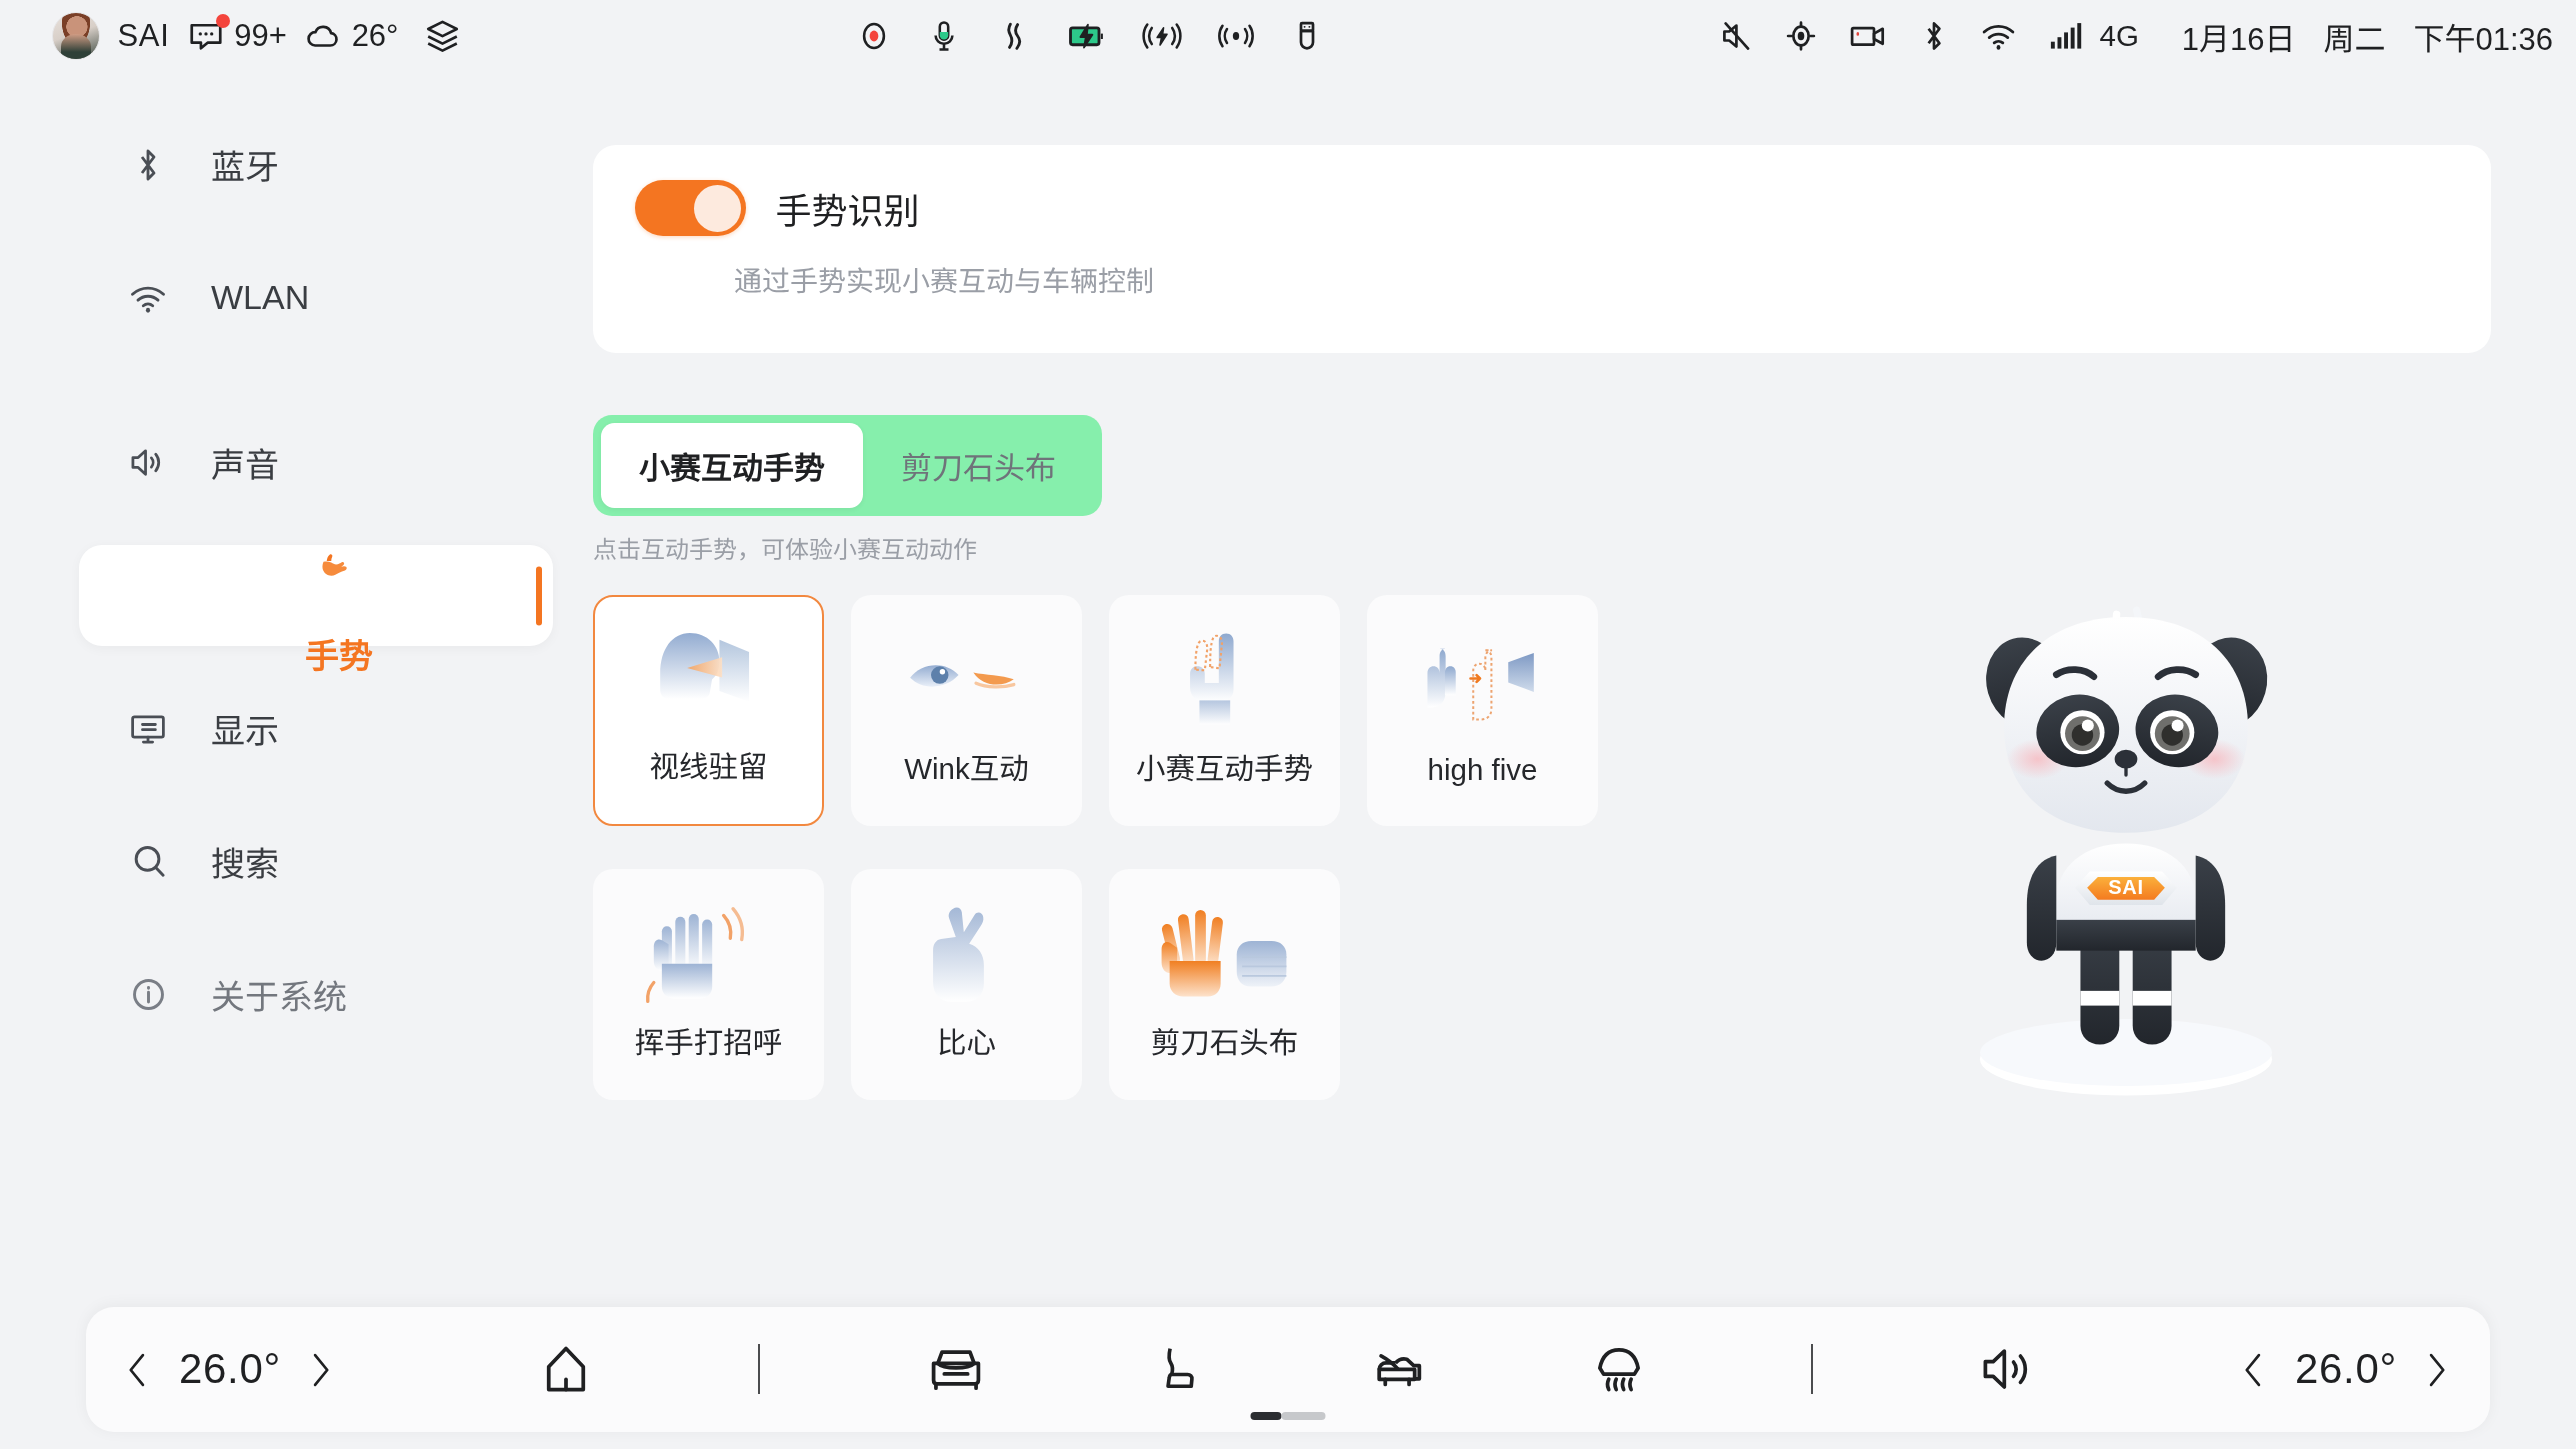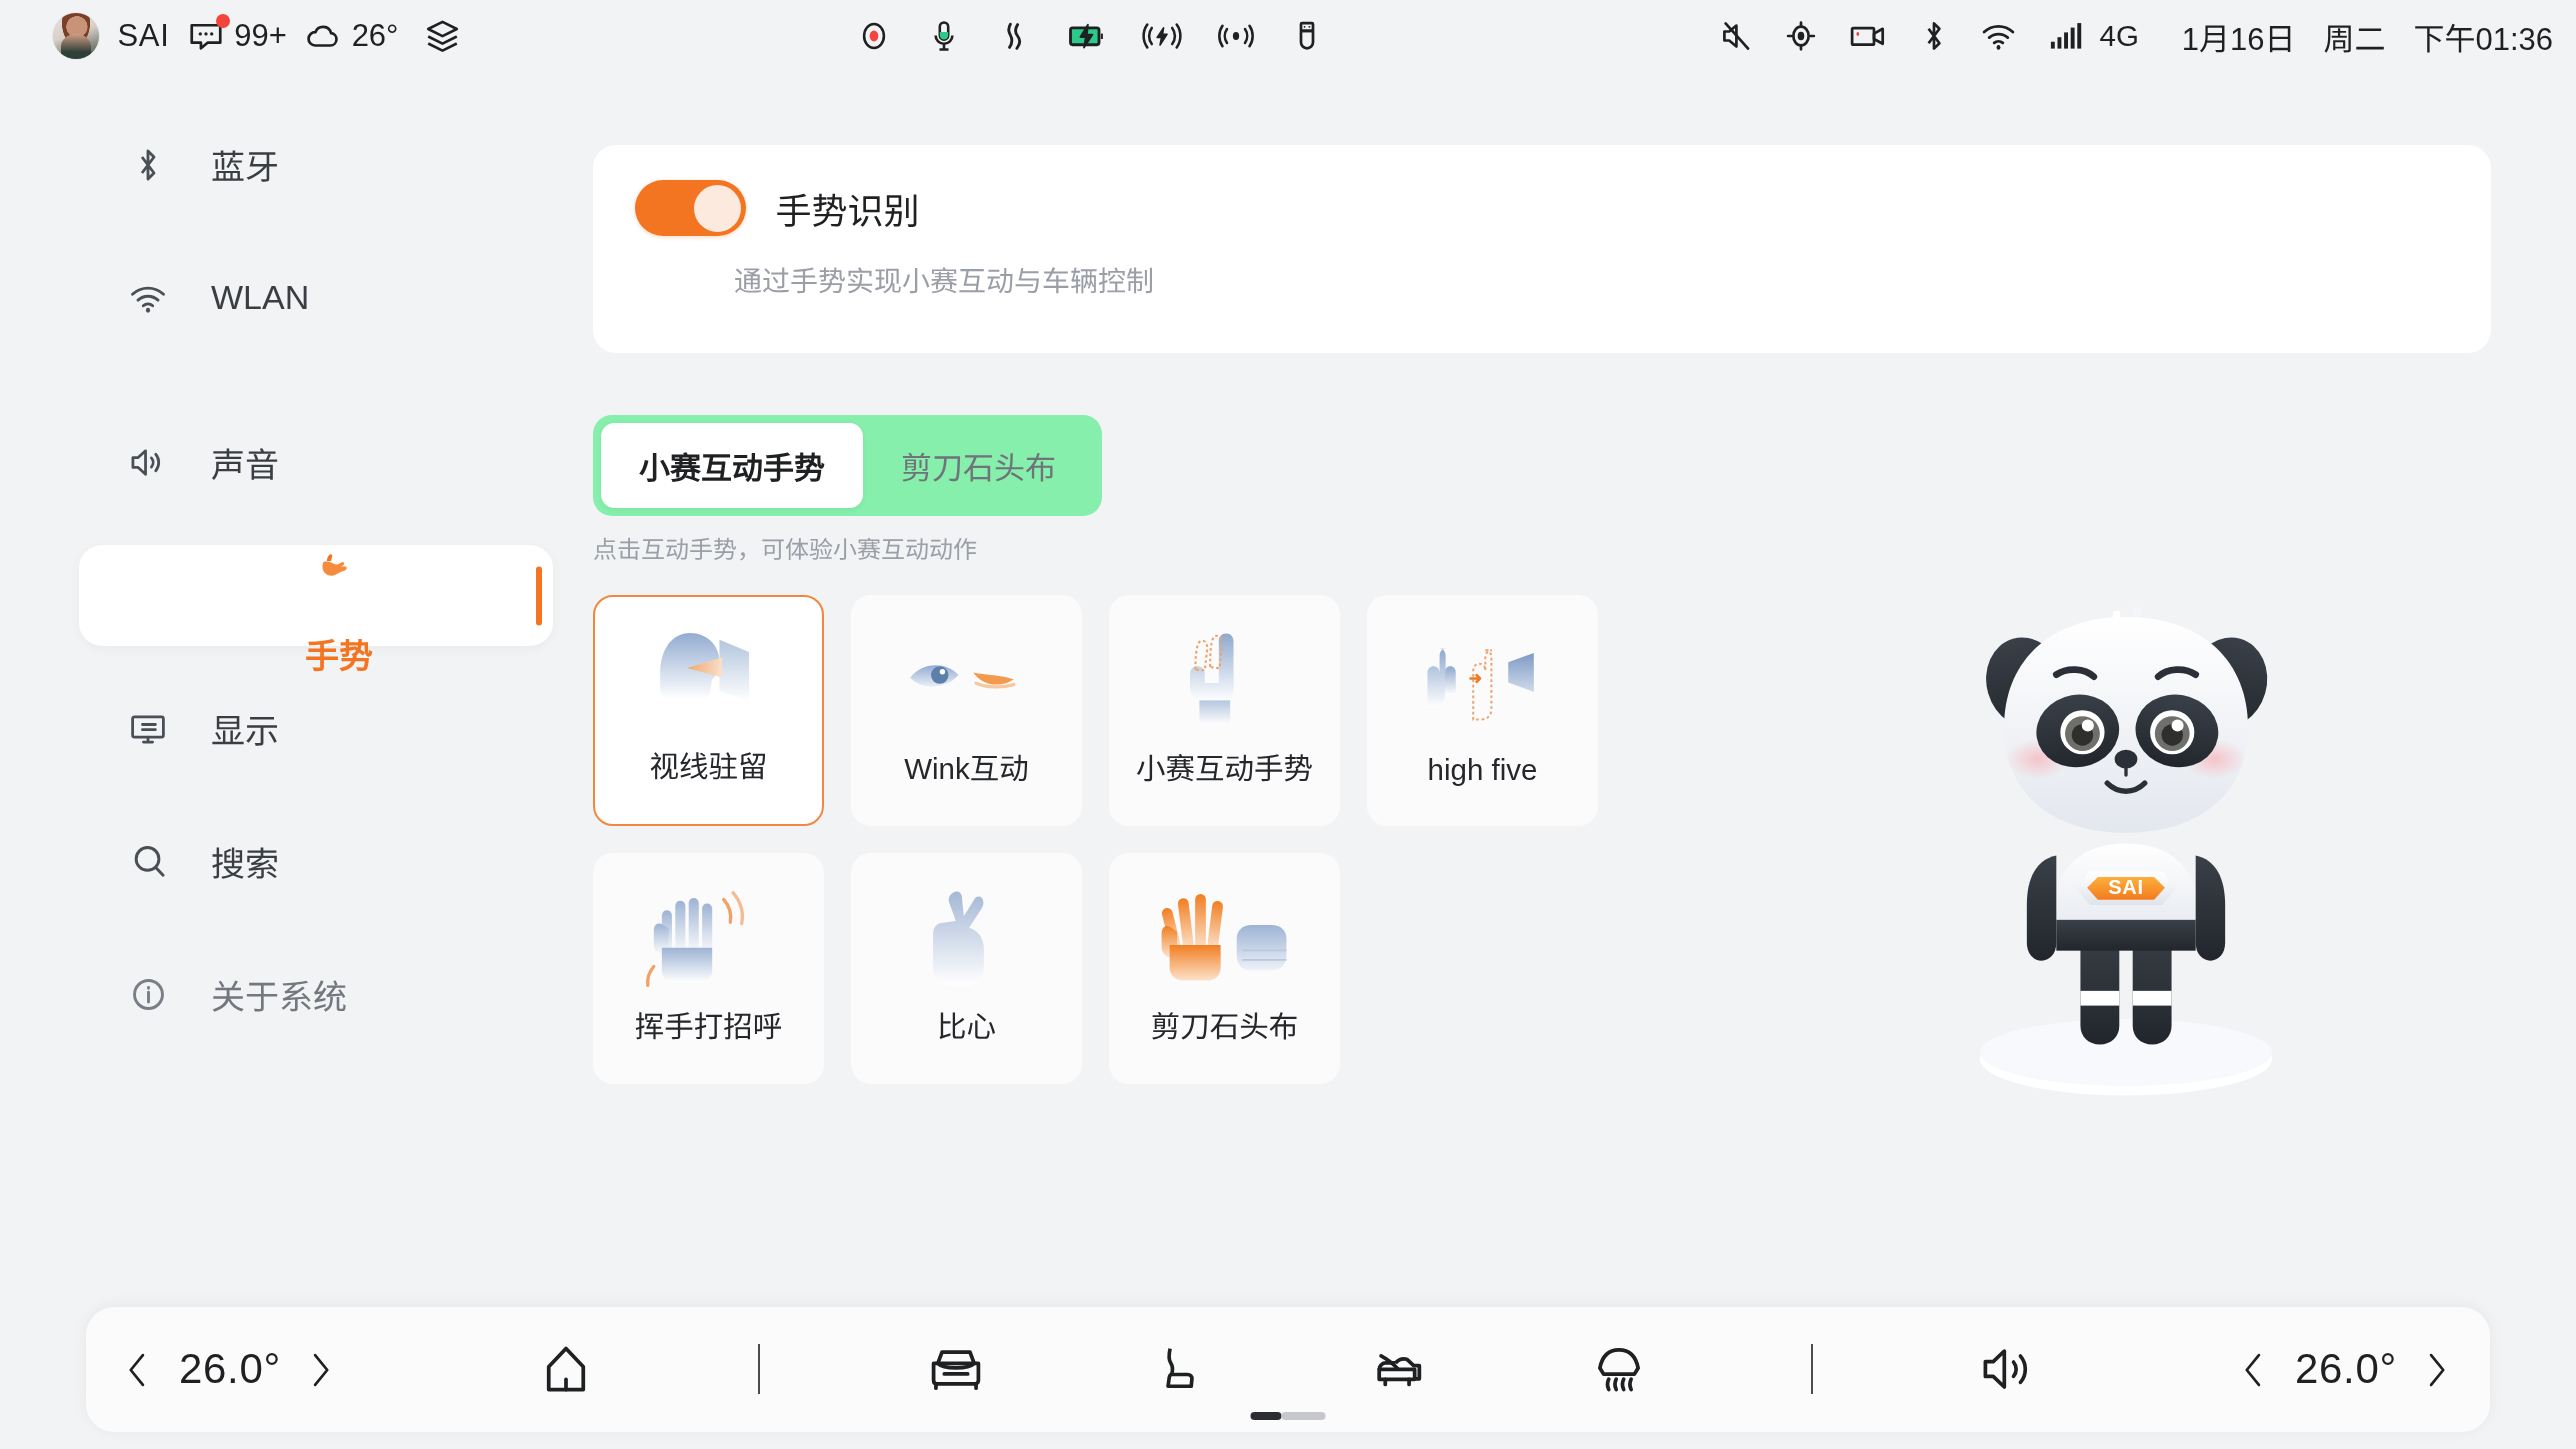--- a/index.html
+++ b/index.html
@@ -93,21 +93,21 @@
     padding:8px; gap:0;
   }
   .seg{
     padding:20px 38px; font-size:31px; color:#6f737a; border-radius:13.4px;
     white-space:nowrap;
   }
   .seg.on{ background:#ffffff; color:#1f2022; font-weight:bold; box-shadow:0 1.3px 5.4px rgba(0,0,0,.05); }
 
   .hint{ margin-top:14px; font-size:24px; color:#9a9ea6; }
 
-  .grid{ margin-top:29.5px; display:flex; flex-direction:column; gap:27px; }
+  .grid{ margin-top:29.5px; display:flex; flex-direction:column; gap:43px; }
   .grow{ display:flex; gap:27px; }
   .gcard{
     width:231px; height:231px; background:#fbfbfc; border-radius:20px;
     display:flex; flex-direction:column; align-items:center; justify-content:flex-start;
     padding-top:35px; position:relative;
   }
   .gcard.sel{ background:#ffffff; border:2.7px solid #f2883f; padding-top:32px; }
   .gart{ width:141px; height:101px; display:flex; align-items:center; justify-content:center; }
   .glabel{
     position:absolute; bottom:39px; left:0; right:0; text-align:center;

